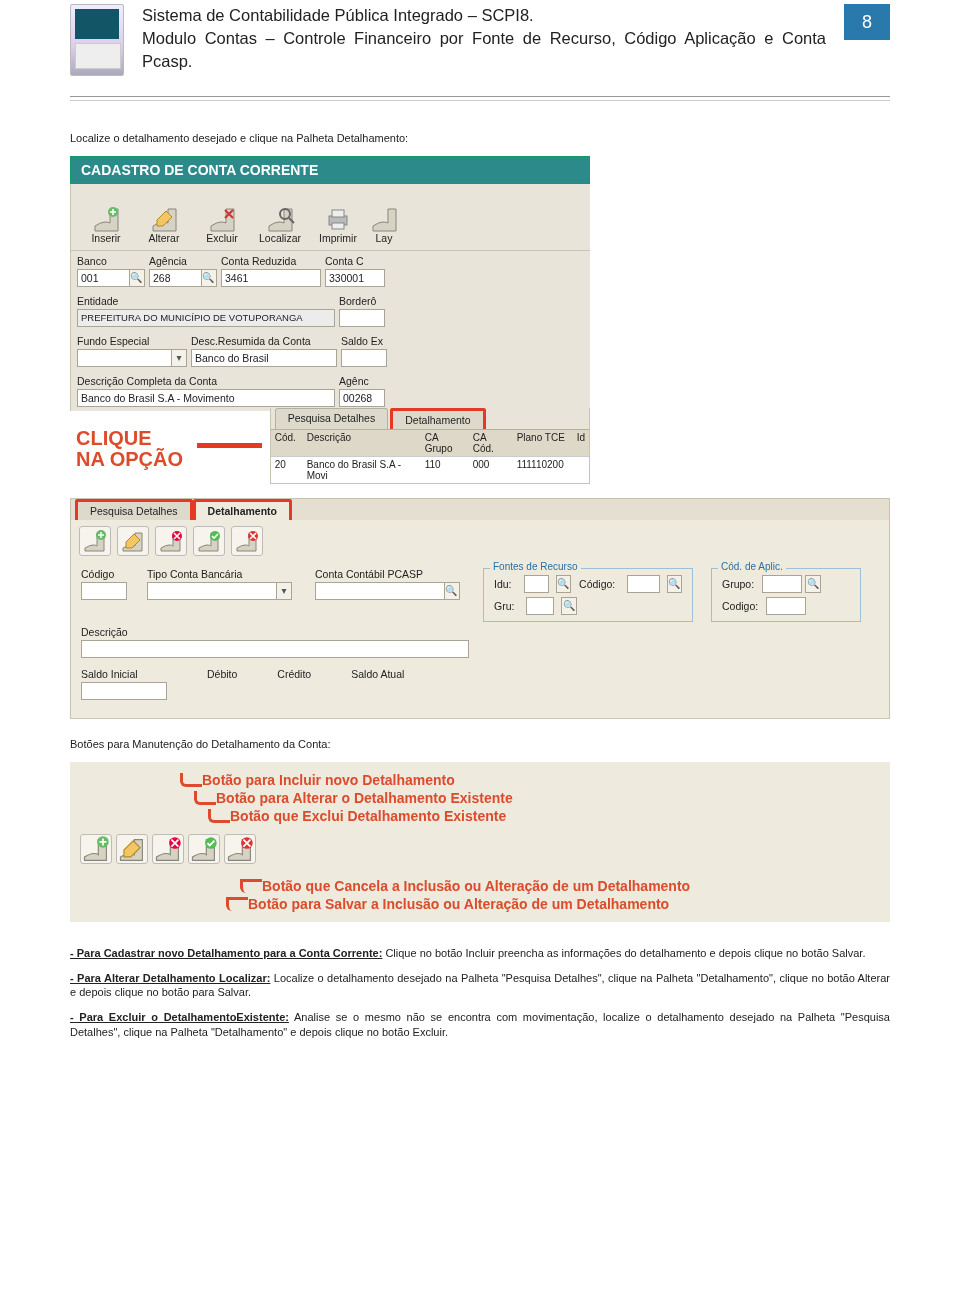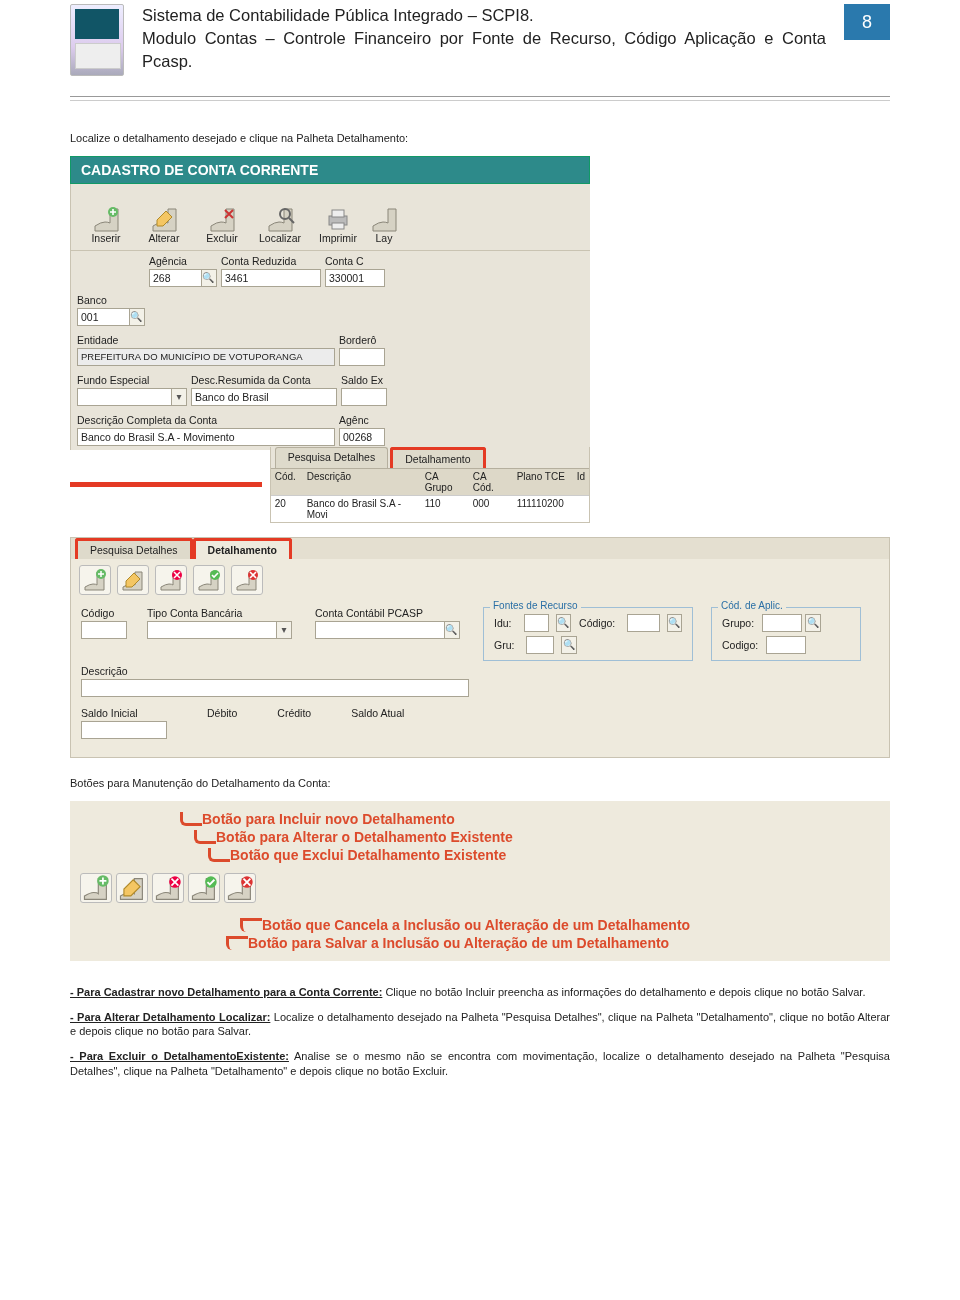--- a/index.html
+++ b/index.html
@@ -130,21 +130,21 @@
         <div class="tb-btn" style="width:34px;">
           <svg viewBox="0 0 30 26">
               <path d="M4 20 q6 -4 10 -4 q3 0 5 1 l0 -14 l8 0 l0 22 l-23 0z" fill="#d6d2c4" stroke="#8a8679"></path>
             </svg>
           <span>Lay</span>
         </div>
       </div>
     </div>
 
     <div class="form-row cut-right">
-      <div class="field" style="width:68px;margin-top:39px;">
+      <div class="field" style="width:68px;">
         <label>Banco</label>
         <div class="lookup">
             <div class="inp">001</div>
             <div class="mag">🔍</div>
           </div>
       </div>
       <div class="field" style="width:68px;">
         <label>Agência</label>
         <div class="lookup">
             <div class="inp">268</div>
@@ -195,20 +195,23 @@
         <label>Descrição Completa da Conta</label>
         <div class="inp">Banco do Brasil S.A - Movimento</div>
       </div>
       <div class="field" style="width:46px;">
         <label>Agênc</label>
         <div class="inp">00268</div>
       </div>
     </div>
 
     <div class="callout-row">
+      <div class="clique-label">
+        <span>CLIQUE</span><br><span>NA OPÇÃO</span>
+      </div>
       <div class="red-line"></div>
       <div class="tab-area" style="flex:1.5;">
         <div class="tabs">
           <div class="tab">Pesquisa Detalhes</div>
           <div class="tab red-h">Detalhamento</div>
         </div>
         <div class="grid-head">
           <span style="width:24px;">Cód.</span>
           <span style="width:110px;">Descrição</span>
           <span style="width:40px;">CA Grupo</span>

